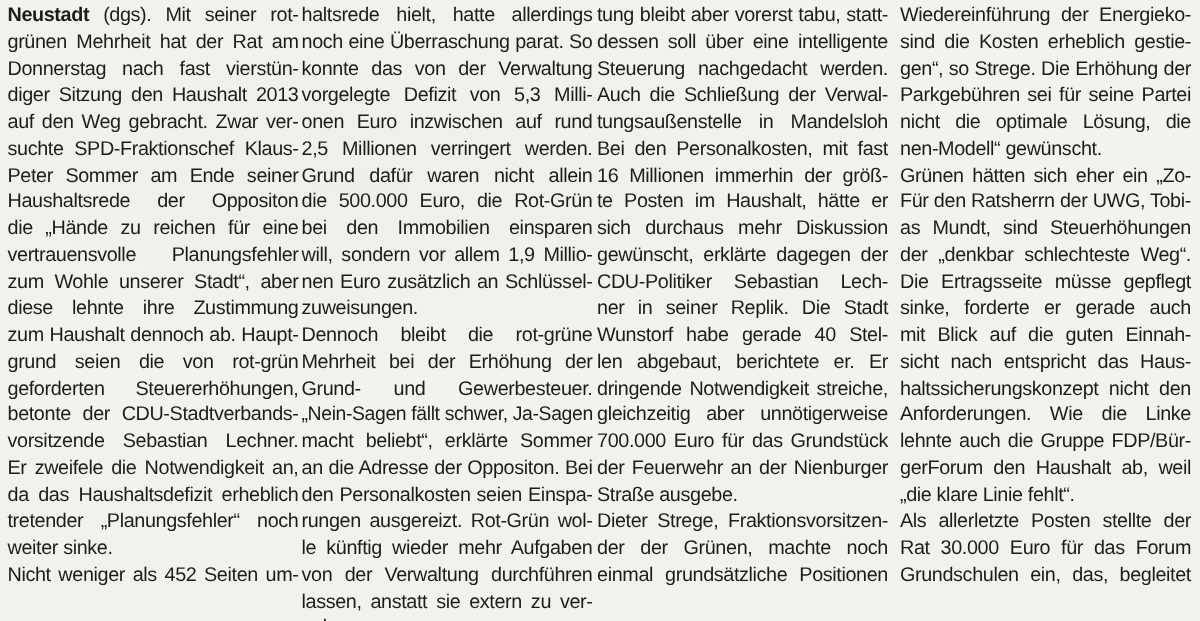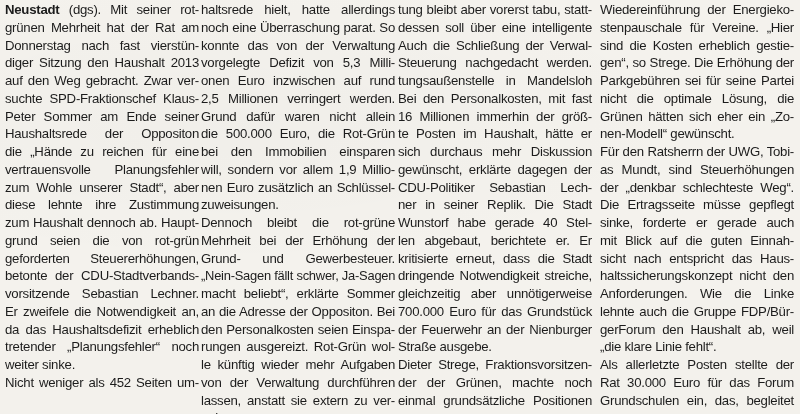--- a/index.html
+++ b/index.html
@@ -87,51 +87,49 @@
       <span class="line">den Personalkosten seien Einspa-</span>
       <span class="line">rungen ausgereizt. Rot-Grün wol-</span>
       <span class="line">le künftig wieder mehr Aufgaben</span>
       <span class="line">von der Verwaltung durchführen</span>
       <span class="line">lassen, anstatt sie extern zu ver-</span>
       <span class="line last">geben.</span>
     </div>
   <div class="col col3">
       <span class="line">tung bleibt aber vorerst tabu, statt-</span>
       <span class="line">dessen soll über eine intelligente</span>
+      <span class="line">Steuerung nachgedacht werden.</span>
       <span class="line">Auch die Schließung der Verwal-</span>
-      <span class="line">Steuerung nachgedacht werden.</span>
       <span class="line">tungsaußenstelle in Mandelsloh</span>
       <span class="line">Bei den Personalkosten, mit fast</span>
       <span class="line">16 Millionen immerhin der größ-</span>
       <span class="line">te Posten im Haushalt, hätte er</span>
       <span class="line">sich durchaus mehr Diskussion</span>
       <span class="line">gewünscht, erklärte dagegen der</span>
       <span class="line">CDU-Politiker Sebastian Lech-</span>
       <span class="line">ner in seiner Replik. Die Stadt</span>
       <span class="line">Wunstorf habe gerade 40 Stel-</span>
       <span class="line">len abgebaut, berichtete er. Er</span>
-      <span class="line">kritisierte erneut, dass die Stadt</span>
       <span class="line">dringende Notwendigkeit streiche,</span>
       <span class="line">gleichzeitig aber unnötigerweise</span>
       <span class="line">700.000 Euro für das Grundstück</span>
       <span class="line">der Feuerwehr an der Nienburger</span>
       <span class="line last">Straße ausgebe.</span>
       <span class="line">Dieter Strege, Fraktionsvorsitzen-</span>
       <span class="line">der der Grünen, machte noch</span>
       <span class="line">einmal grundsätzliche Positionen</span>
     </div>
   <div class="col col4">
       <span class="line">Wiedereinführung der Energieko-</span>
-      <span class="line">stenpauschale für Vereine. „Hier</span>
       <span class="line">sind die Kosten erheblich gestie-</span>
       <span class="line">gen“, so Strege. Die Erhöhung der</span>
       <span class="line">Parkgebühren sei für seine Partei</span>
       <span class="line">nicht die optimale Lösung, die</span>
+      <span class="line last">nen-Modell“ gewünscht.</span>
       <span class="line">Grünen hätten sich eher ein „Zo-</span>
-      <span class="line last">nen-Modell“ gewünscht.</span>
       <span class="line">Für den Ratsherrn der UWG, Tobi-</span>
       <span class="line">as Mundt, sind Steuerhöhungen</span>
       <span class="line">der „denkbar schlechteste Weg“.</span>
       <span class="line">Die Ertragsseite müsse gepflegt</span>
       <span class="line">sinke, forderte er gerade auch</span>
       <span class="line">mit Blick auf die guten Einnah-</span>
       <span class="line">sicht nach entspricht das Haus-</span>
       <span class="line">haltssicherungskonzept nicht den</span>
       <span class="line">Anforderungen. Wie die Linke</span>
       <span class="line">lehnte auch die Gruppe FDP/Bür-</span>

